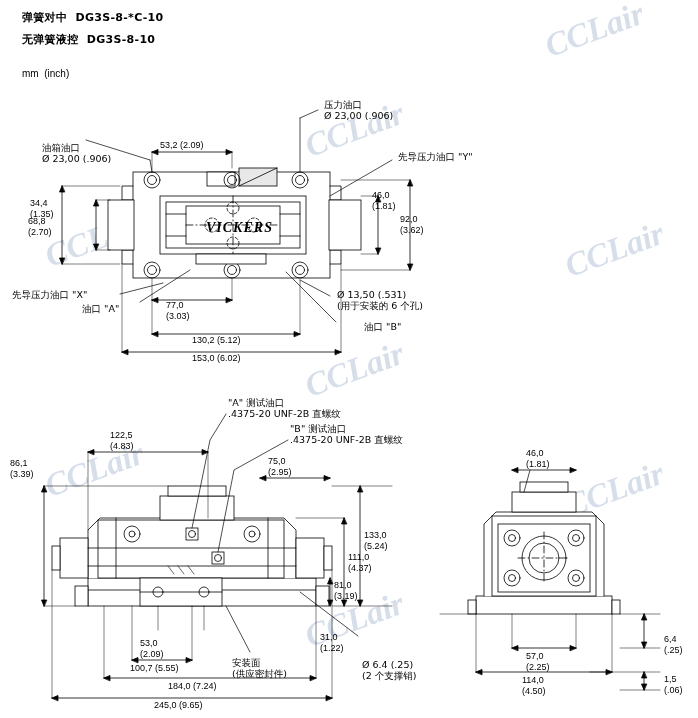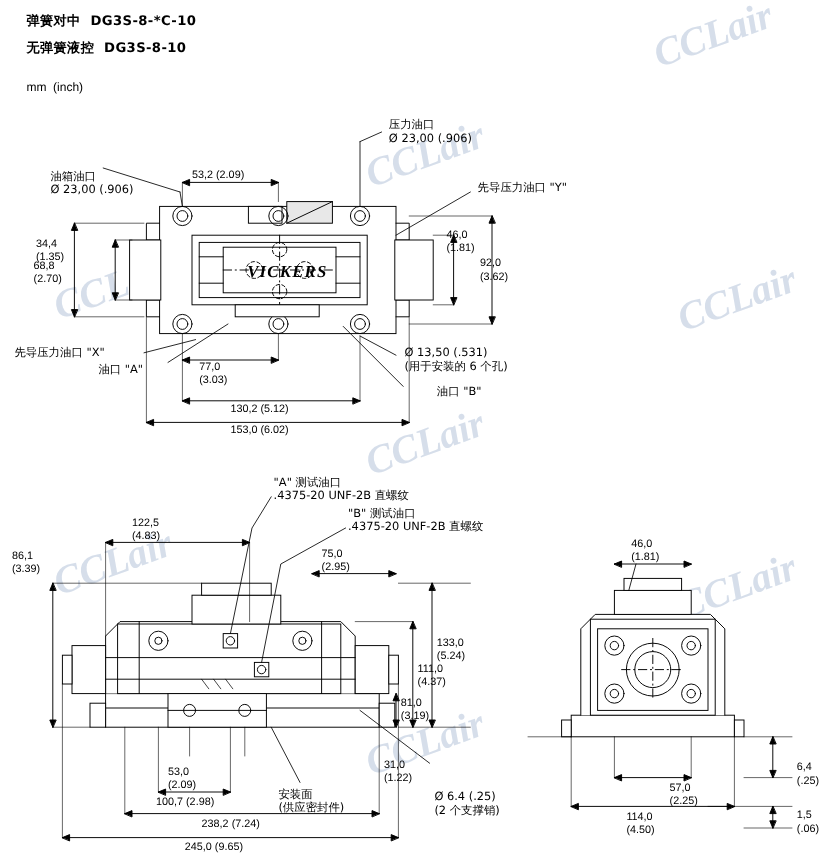--- a/index.html
+++ b/index.html
@@ -393,27 +393,27 @@
   <div class="txt" style="left:364px; top:530px;">133,0
 (5.24)</div>
   <div class="txt" style="left:348px; top:552px;">111,0
 (4.37)</div>
   <div class="txt" style="left:334px; top:580px;">81,0
 (3.19)</div>
   <div class="txt" style="left:140px; top:638px;">53,0
 (2.09)</div>
   <div class="txt" style="left:320px; top:632px;">31,0
 (1.22)</div>
-  <div class="txt" style="left:130px; top:663px;">100,7 (2.98)</div>
-  <div class="txt" style="left:168px; top:681px;">238,2 (7.24)</div>
+  <div class="txt" style="left:130px; top:663px;">100,7 (5.55)</div>
+  <div class="txt" style="left:168px; top:681px;">184,0 (7.24)</div>
   <div class="txt" style="left:154px; top:700px;">245,0 (9.65)</div>
 
   <div class="txt" style="left:526px; top:448px;">46,0
 (1.81)</div>
-  <div class="txt" style="left:526px; top:651px;margin-left:32px;">57,0
+  <div class="txt" style="left:526px; top:651px;">57,0
 (2.25)</div>
   <div class="txt" style="left:522px; top:675px;">114,0
 (4.50)</div>
   <div class="txt" style="left:664px; top:634px;">6,4
 (.25)</div>
   <div class="txt" style="left:664px; top:674px;">1,5
 (.06)</div>
 
 </div>
 

